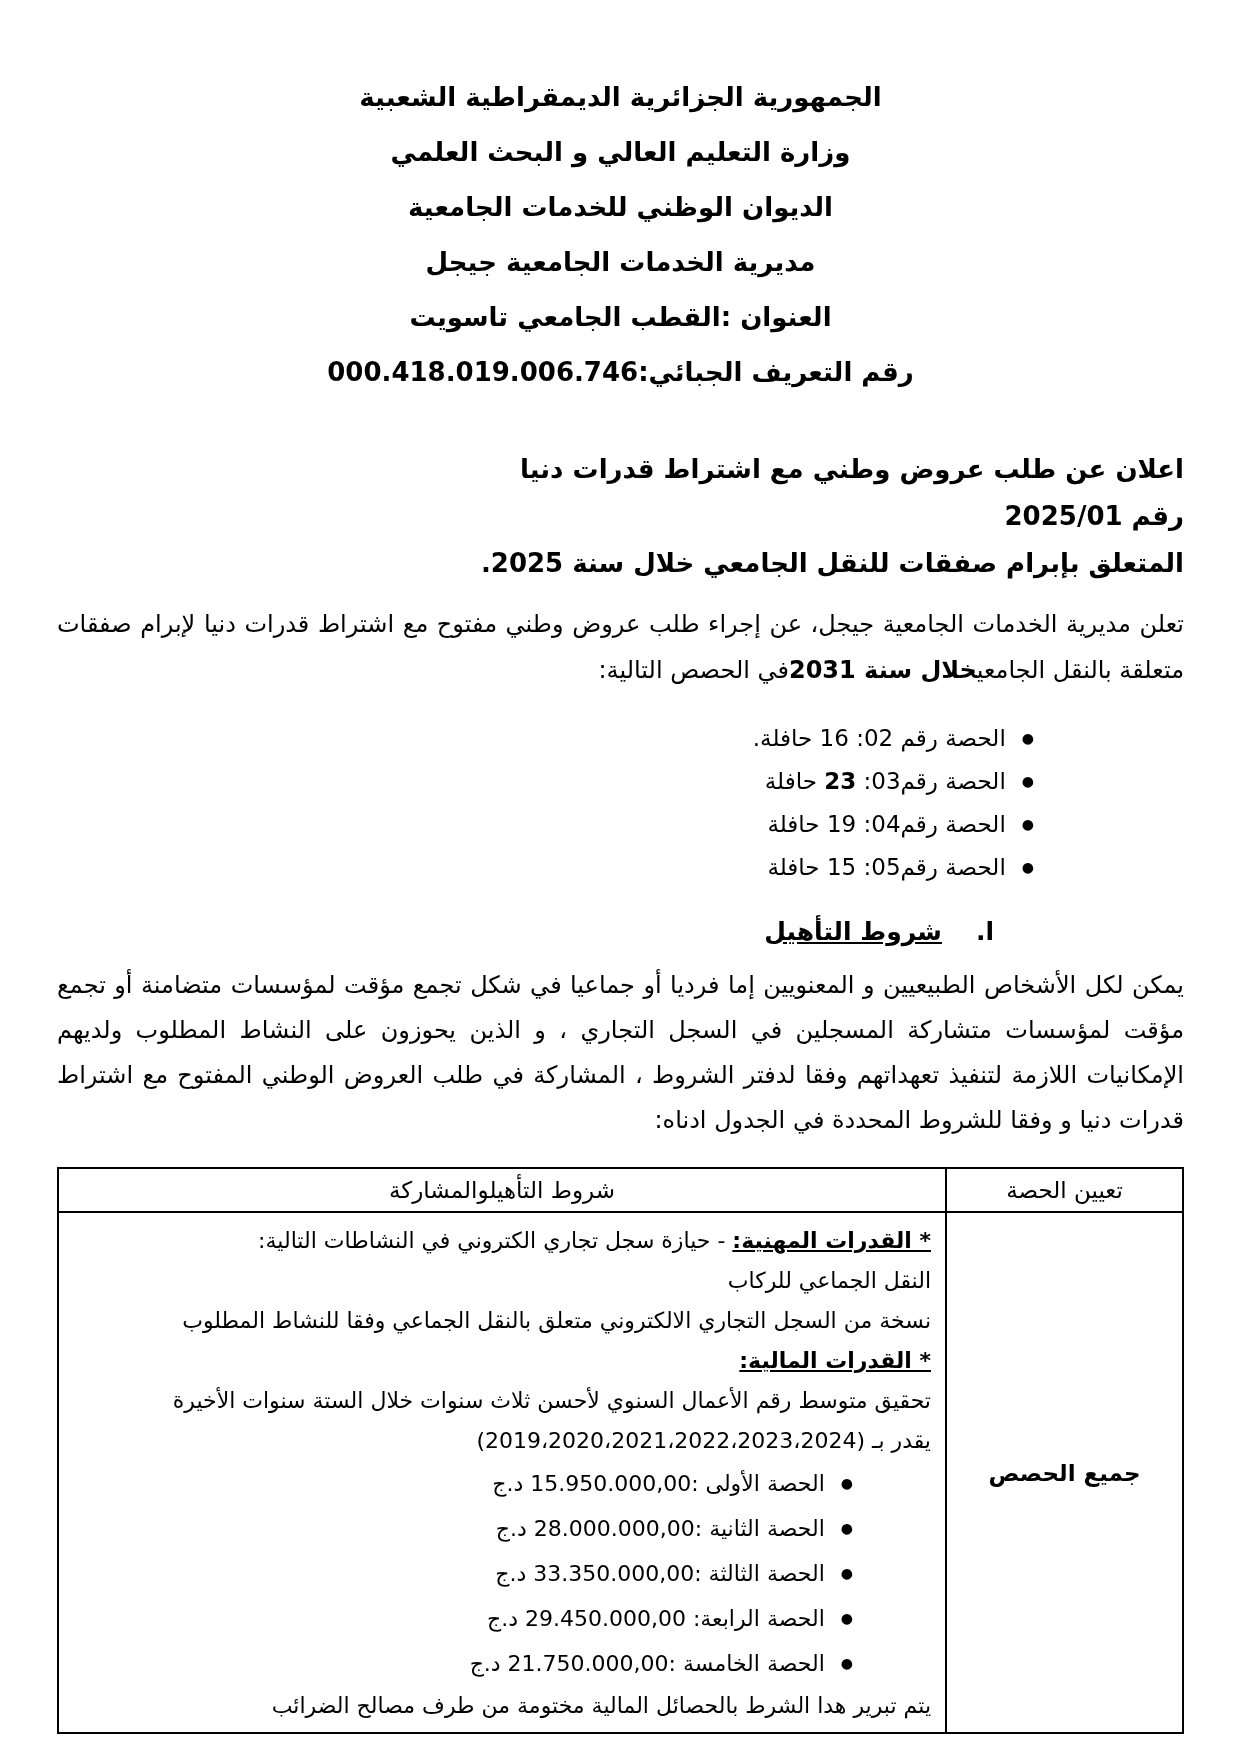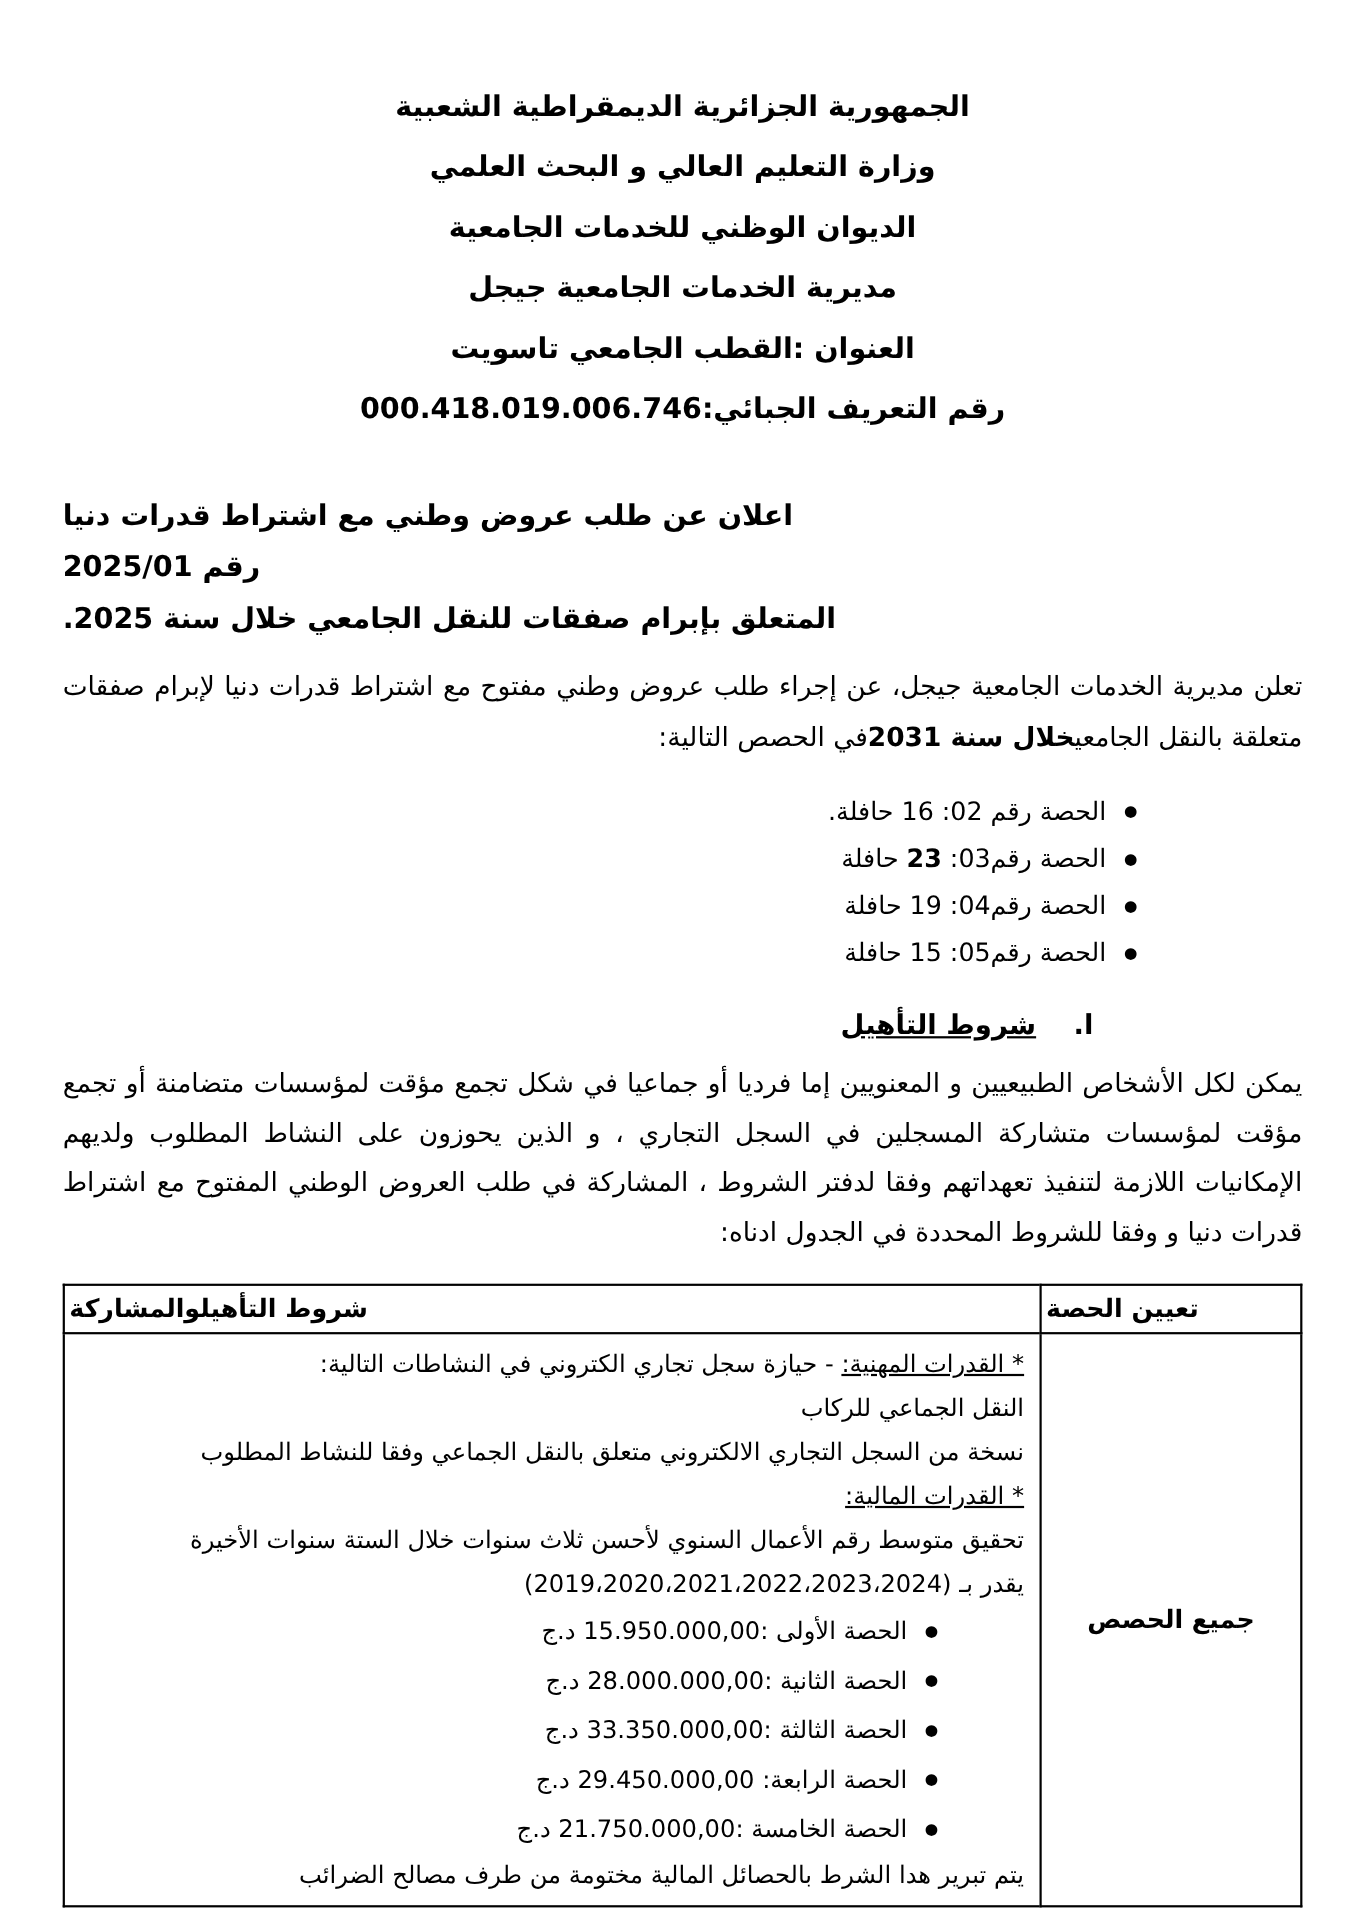--- a/index.html
+++ b/index.html
@@ -4,45 +4,45 @@
 <style>
   html,body{margin:0;padding:0;}
   body{
     width:1241px;height:1754px;overflow:hidden;
     background:#ffffff;color:#000;
     font-family:"DejaVu Sans", sans-serif;
   }
   .page{padding:70px 57px 0 57px;direction:rtl;}
 
   .hdr{ text-align:center;font-weight:bold;font-size:26px;line-height:55px; }
-  .title-block{ text-align:left;font-weight:bold;font-size:26px;line-height:47px;margin-top:46px; }
+  .title-block{ text-align:right;font-weight:bold;font-size:26px;line-height:47px;margin-top:46px; }
 
   .intro{ font-size:24px;line-height:46px;text-align:justify;margin-top:14px; }
   .intro .b{ font-weight:bold; }
 
   ul.lots{ list-style:none;margin:2px 0 0 0;padding:0 150px 0 0;font-size:23px; }
   ul.lots li{ line-height:43px; }
   .bullet{ font-size:14px;margin-left:16px;vertical-align:3px; }
   .lot-bold{ font-weight:bold; }
 
   .sec{ margin:22px 190px 0 0;font-size:25px;font-weight:bold;line-height:42px; }
   .sec .marker{ margin-left:34px; }
   .sec .t{ text-decoration:underline; }
 
   .para2{ font-size:24px;line-height:45px;text-align:justify;margin-top:10px; }
 
   table.req{ width:100%;border-collapse:collapse;margin-top:14px;table-layout:fixed; }
   table.req th, table.req td{ border:2px solid #000; }
-  table.req th{ font-size:23px;font-weight:bold;height:42px;text-align:left;padding:0 4px; }
+  table.req th{ font-size:23px;font-weight:normal;height:42px;text-align:center;padding:0 4px; }
   col.c-desig{ width:237px; }
   td.cond{ padding:8px 14px 6px 8px;font-size:22px;vertical-align:top; }
   td.desig{ text-align:center;vertical-align:middle;font-weight:bold;font-size:23px; }
   .t-line{ line-height:40px;text-align:right; }
   .t-line.am{ padding-right:78px;line-height:44px; }
-  .ul-b{ font-weight:normal;text-decoration:underline; }
+  .ul-b{ font-weight:bold;text-decoration:underline; }
   .ltr{ direction:ltr;unicode-bidi:embed; }
 </style>
 </head>
 <body>
 
 <div class="page">
 
   <div class="hdr">
     <div>الجمهورية الجزائرية الديمقراطية الشعبية</div>
     <div>وزارة التعليم العالي و البحث العلمي</div>

